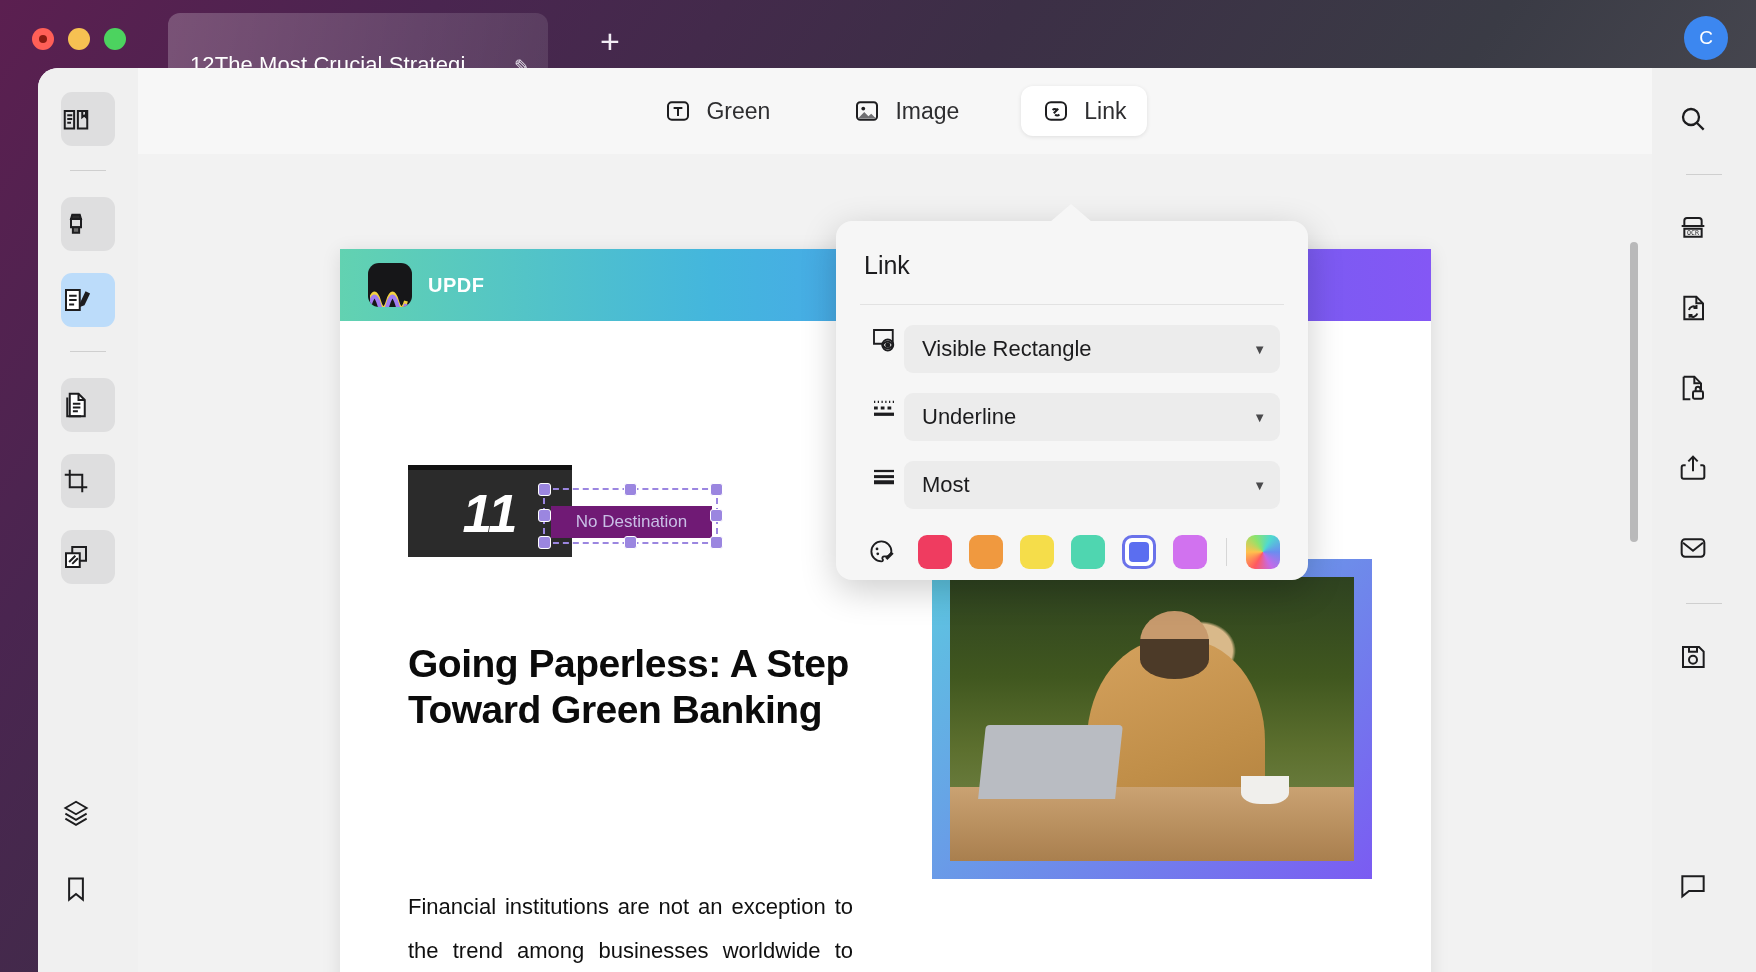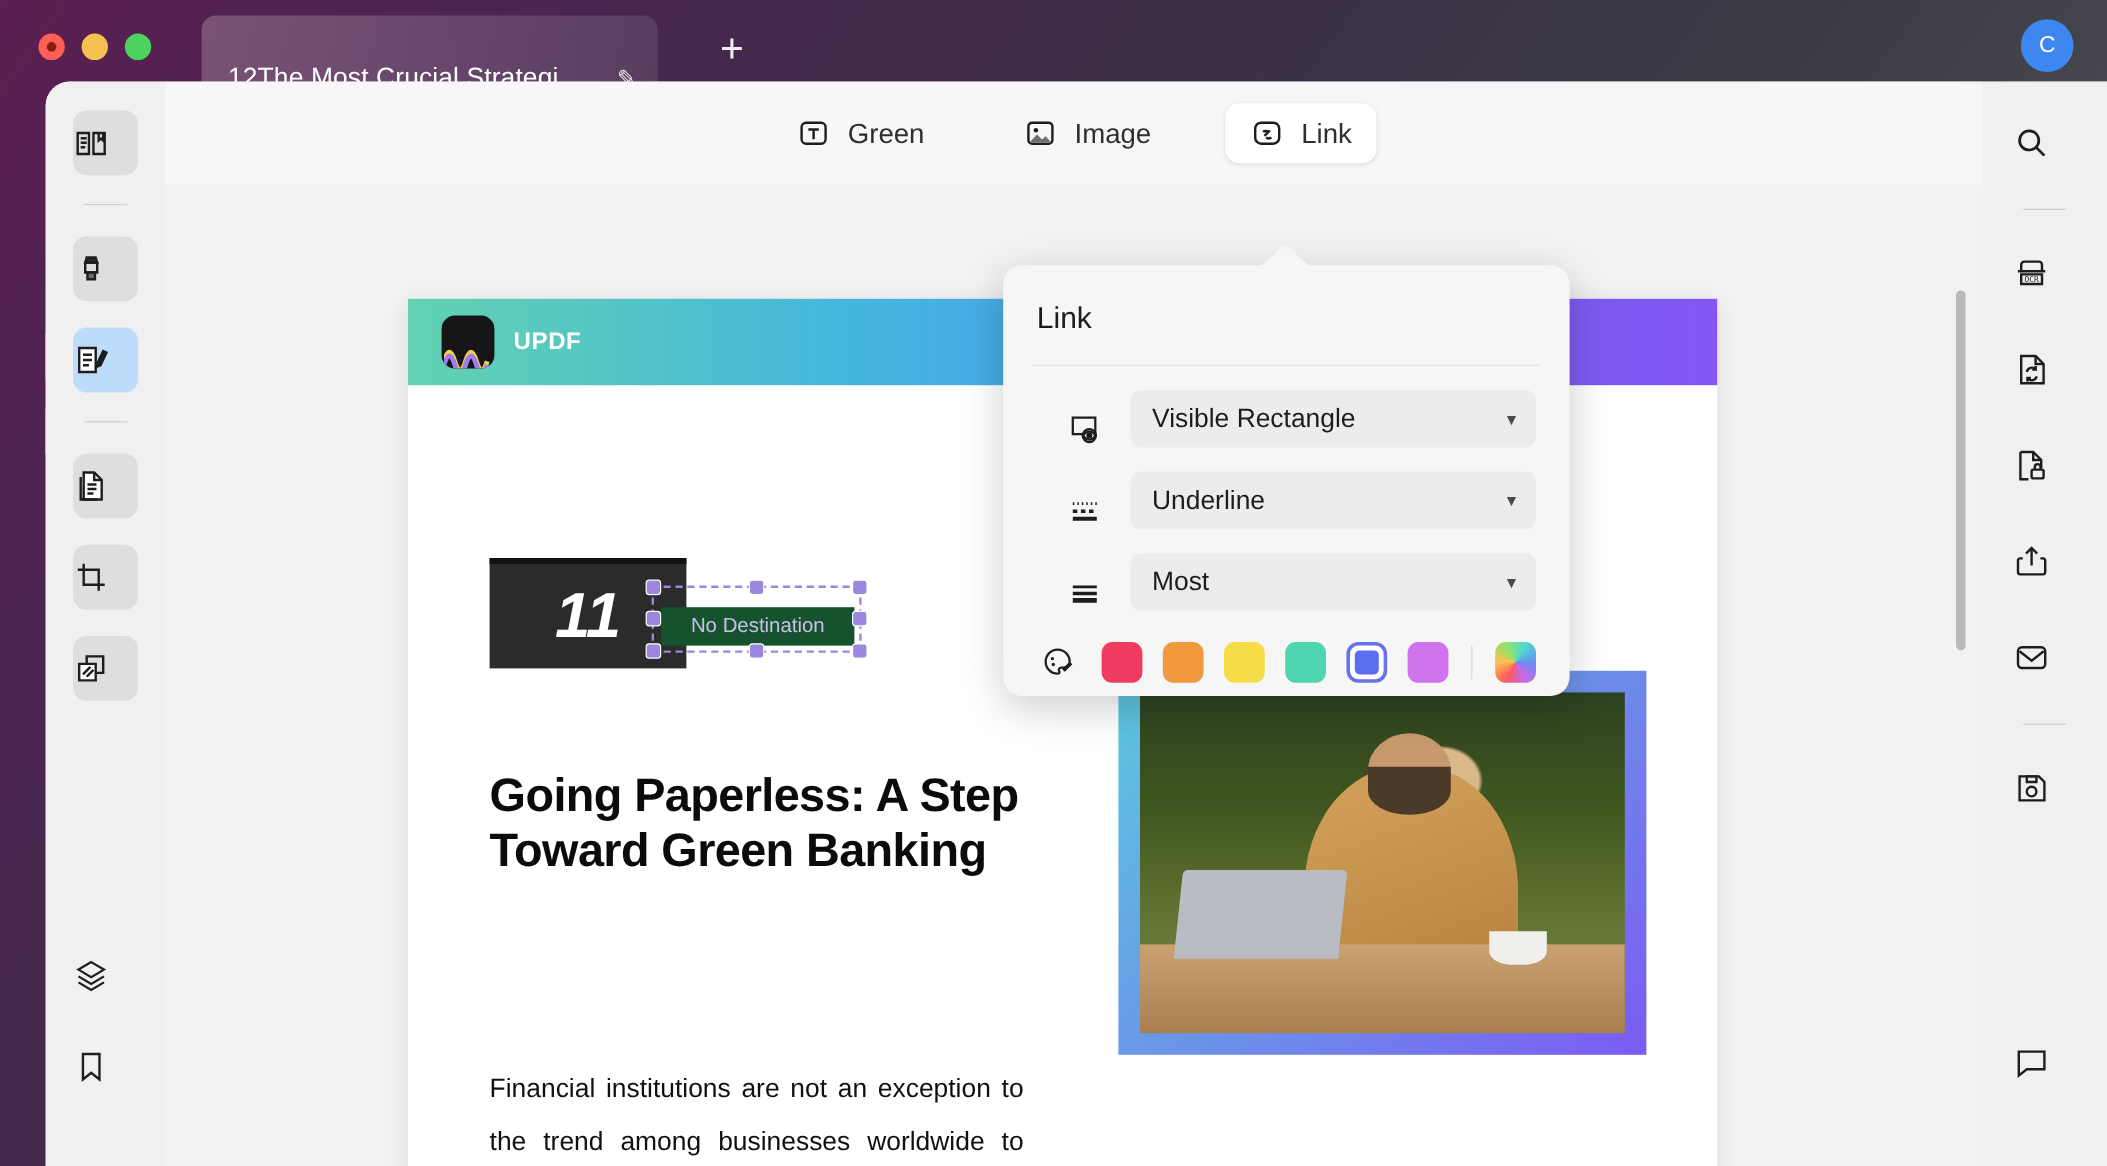--- a/index.html
+++ b/index.html
@@ -136,21 +136,21 @@
   #num-badge span { color: #fff; font-size: 53px; font-weight: 700; font-style: italic; }
 
   
   #link-sel {
     position: absolute; left: 203px; top: 239px;
     width: 175px; height: 56px;
     border: 2px dashed #9b86e0;
   }
   #link-sel .fill {
     position: absolute; left: 6px; top: 16px; right: 4px; height: 32px;
-    background: #14532d;
+    background: #701a75;
     display: flex; align-items: center; justify-content: center;
   }
   #link-sel .fill span { color: #c9bfe6; font-size: 17px; }
   .handle {
     position: absolute; width: 13px; height: 13px; border-radius: 3px;
     background: #9b86e0; border: 1px solid #fff;
   }
   .h-tl { left: -7px; top: -7px; } .h-tm { left: 50%; margin-left: -7px; top: -7px; }
   .h-tr { right: -7px; top: -7px; } .h-ml { left: -7px; top: 50%; margin-top: -7px; }
   .h-mr { right: -7px; top: 50%; margin-top: -7px; }
@@ -239,22 +239,22 @@
     width: 42px; height: 18px;
     background: #f6f6f6;
     clip-path: polygon(0 100%, 50% 0, 100% 100%);
     border-radius: 4px;
   }
   #pop-title {
     font-size: 25px; color: #1c1c1e; padding: 30px 0 0 28px;
   }
   #pop-divider { height: 1px; background: #e2e2e2; margin: 24px 24px 0; }
   .pop-row {
-    display: flex; align-items: flex-end; gap: 18px;
-    padding: 0 28px; margin-top: 20px; margin-left: 20px;
+    display: flex; align-items: flex-start; 
+    padding: 0 28px; margin-top: 20px;
   }
   .pop-icon { width: 40px; display: flex; align-items: center; justify-content: center; }
   .select {
     flex: 1; height: 48px; background: #ececec; border-radius: 9px;
     display: flex; align-items: center; padding: 0 14px 0 18px;
   }
   .select-value { flex: 1; font-size: 22px; color: #1c1c1e; }
   .caret { font-size: 13px; color: #4a4a4c; }
 
   #swatch-row {

